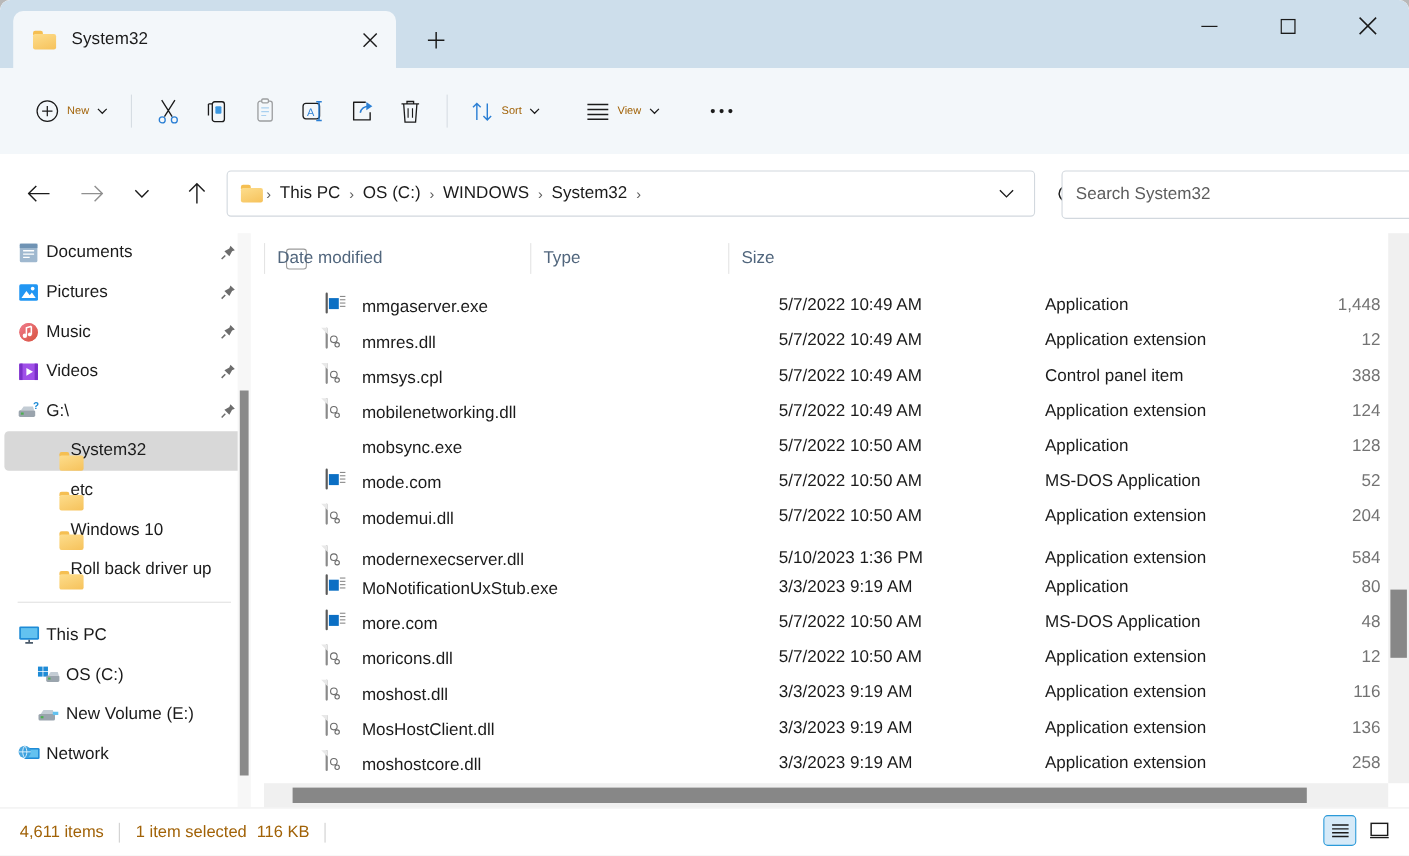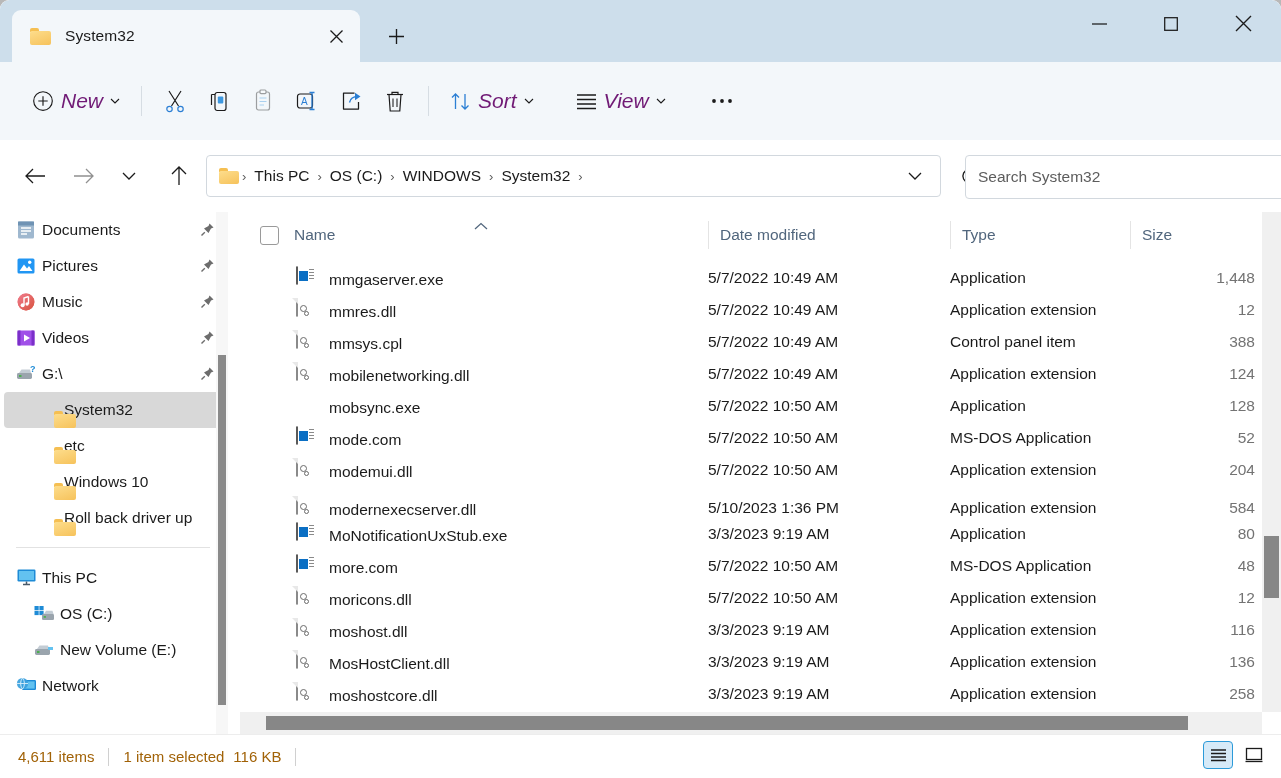--- a/index.html
+++ b/index.html
@@ -71,21 +71,21 @@
     position: absolute; left: 0; top: 62px; width: 1281px; height: 78px;
     background: #f3f7fa;
     display: flex; align-items: center;
   }
   .tb-btn {
     height: 38px; border-radius: 5px;
     display: flex; align-items: center; justify-content: center;
     gap: 7px; padding: 0 10px; cursor: default;
   }
   .tb-icon-btn { width: 44px; padding: 0; }
-  .tb-label { font-size: 21px; color: #701a75; white-space: nowrap; font-style: italic; }
+  .tb-label { font-size: 10px; color: #a16207; white-space: nowrap; }
   .tb-sep { width: 1px; height: 30px; background: #d6dde3; margin: 0 11px; }
   .chev { width: 10px; height: 10px; flex: 0 0 auto; }
 
   
   #addressbar {
     position: absolute; left: 0; top: 140px; width: 1281px; height: 72px;
     background: #ffffff; display: flex; align-items: center;
   }
   .nav-btn {
     width: 38px; height: 38px; border-radius: 5px;
@@ -583,26 +583,20 @@
   </div>
 
   <div id="sidebar-scroll">
     <div id="sidebar-thumb"></div>
   </div>
 
   <div id="listarea">
 
     <div id="colheader">
       <div id="selectall"></div>
-      <div class="colh first" style="width:468px; padding-left:54px">
-        <span>Name</span>
-        <svg id="sortcaret" width="14" height="9" viewBox="0 0 14 9">
-            <path d="M1 7 L7 1.5 L13 7" stroke="#51667d" stroke-width="1.25" fill="none"></path>
-          </svg>
-      </div>
       <div class="colh" style="width:242px">
         <span>Date modified</span>
       </div>
       <div class="colh" style="width:180px">
         <span>Type</span>
       </div>
       <div class="colh" style="width:132px">
         <span>Size</span>
       </div>
     </div>

